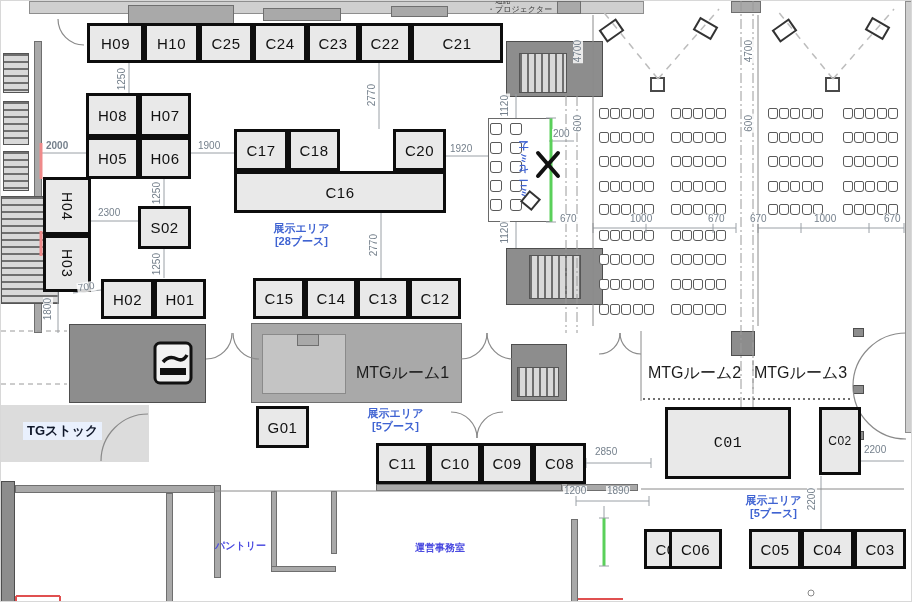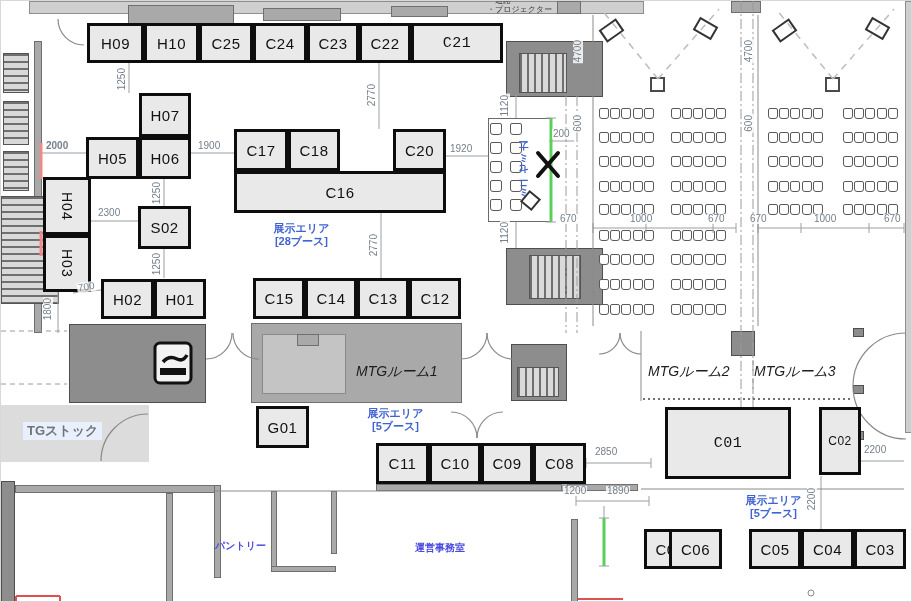--- a/index.html
+++ b/index.html
@@ -19,23 +19,23 @@
   .booth.vert span{writing-mode:vertical-rl;letter-spacing:1px;}
   .chair{position:absolute;z-index:3;background:#fff;border:1px solid #5a5a5a;border-radius:2px 2px 3px 3px;}
   .minirect{position:absolute;z-index:2;background:#fff;border:1px solid #6a6a6a;}
   .projector{position:absolute;z-index:3;background:#fff;border:2px solid #4a4a4a;}
   .screen{position:absolute;z-index:3;background:#fff;border:2px solid #333;}
   .dim{position:absolute;z-index:6;font-size:10px;color:#75808c;background:rgba(255,255,255,.82);line-height:1;padding:0 1px;white-space:nowrap;}
   .dim.dv{writing-mode:vertical-rl;transform:rotate(180deg);padding:1px 0;}
   .dim.slant{transform:rotate(-9deg);}
   .alabel{position:absolute;z-index:7;color:#3f63d2;font-weight:bold;font-size:11px;text-align:center;line-height:1.2;white-space:nowrap;}
   .alabel.av{writing-mode:vertical-rl;transform:rotate(180deg);font-size:10px;}
-  .alabel.abig{font-size:13px;color:#737373;background:#e9f0fd;padding:1px 4px;}
+  .alabel.abig{font-size:13px;color:#0f172a;background:#e9f0fd;padding:1px 4px;}
   .alabel.asmall{font-size:10px;color:#4a4ae0;}
-  .rlabel{position:absolute;z-index:6;color:#1c1c1c;font-size:14px;white-space:nowrap;font-style:italic;}
+  .rlabel{position:absolute;z-index:6;color:#1c1c1c;font-size:16px;white-space:nowrap;}
   .legend{position:absolute;left:486px;top:-5px;z-index:7;font-size:8px;color:#3a3a3a;line-height:1.15;white-space:nowrap;}
   .smoke-box{position:absolute;left:152px;top:340px;z-index:6;}
   .ln-dim{stroke:#9aa0a6;stroke-width:1;}
   .ln-thin{stroke:#8a8a8a;stroke-width:1;}
   .ln-dashdot{stroke:#9a9a9a;stroke-width:1;stroke-dasharray:10 3 2 3;}
   .ln-dash{stroke:#9a9a9a;stroke-width:1;stroke-dasharray:5 4;}
   .ln-dot{stroke:#6f6f6f;stroke-width:2;stroke-dasharray:2 3;}
   .ln-dashp{stroke:#bdbdbd;stroke-width:1.5;stroke-dasharray:7 6;}
   .ln-green{stroke:#5ad05a;stroke-width:3;}
   .ln-red{stroke:#ef8a8a;stroke-width:3;}
@@ -190,22 +190,25 @@
     </div>
     <div class="booth" style="left: 252px; top: 22px; width: 54px; height: 40px; font-size: 15px; justify-content: center;">
       <span>C24</span>
     </div>
     <div class="booth" style="left: 306px; top: 22px; width: 52px; height: 40px; font-size: 15px;">
       <span>C23</span>
     </div>
     <div class="booth" style="left: 358px; top: 22px; width: 52px; height: 40px; font-size: 15px;">
       <span>C22</span>
     </div>
-    <div class="booth" style="left: 410px; top: 22px; width: 92px; height: 40px; font-size: 15px; font-family: Liberation Mono, monospace;">
+    <div class="booth" style="left: 410px; top: 22px; width: 92px; height: 40px; font-size: 15px;">
       <span>C21</span>
+    </div>
+    <div class="booth" style="left: 85px; top: 92px; width: 53px; height: 44px; font-size: 15px;">
+      <span>H08</span>
     </div>
     <div class="booth" style="left: 138px; top: 92px; width: 52px; height: 44px; font-size: 15px;">
       <span>H07</span>
     </div>
     <div class="booth" style="left: 85px; top: 136px; width: 53px; height: 42px; font-size: 15px;">
       <span>H05</span>
     </div>
     <div class="booth" style="left: 138px; top: 136px; width: 52px; height: 42px; font-size: 15px;">
       <span>H06</span>
     </div>

